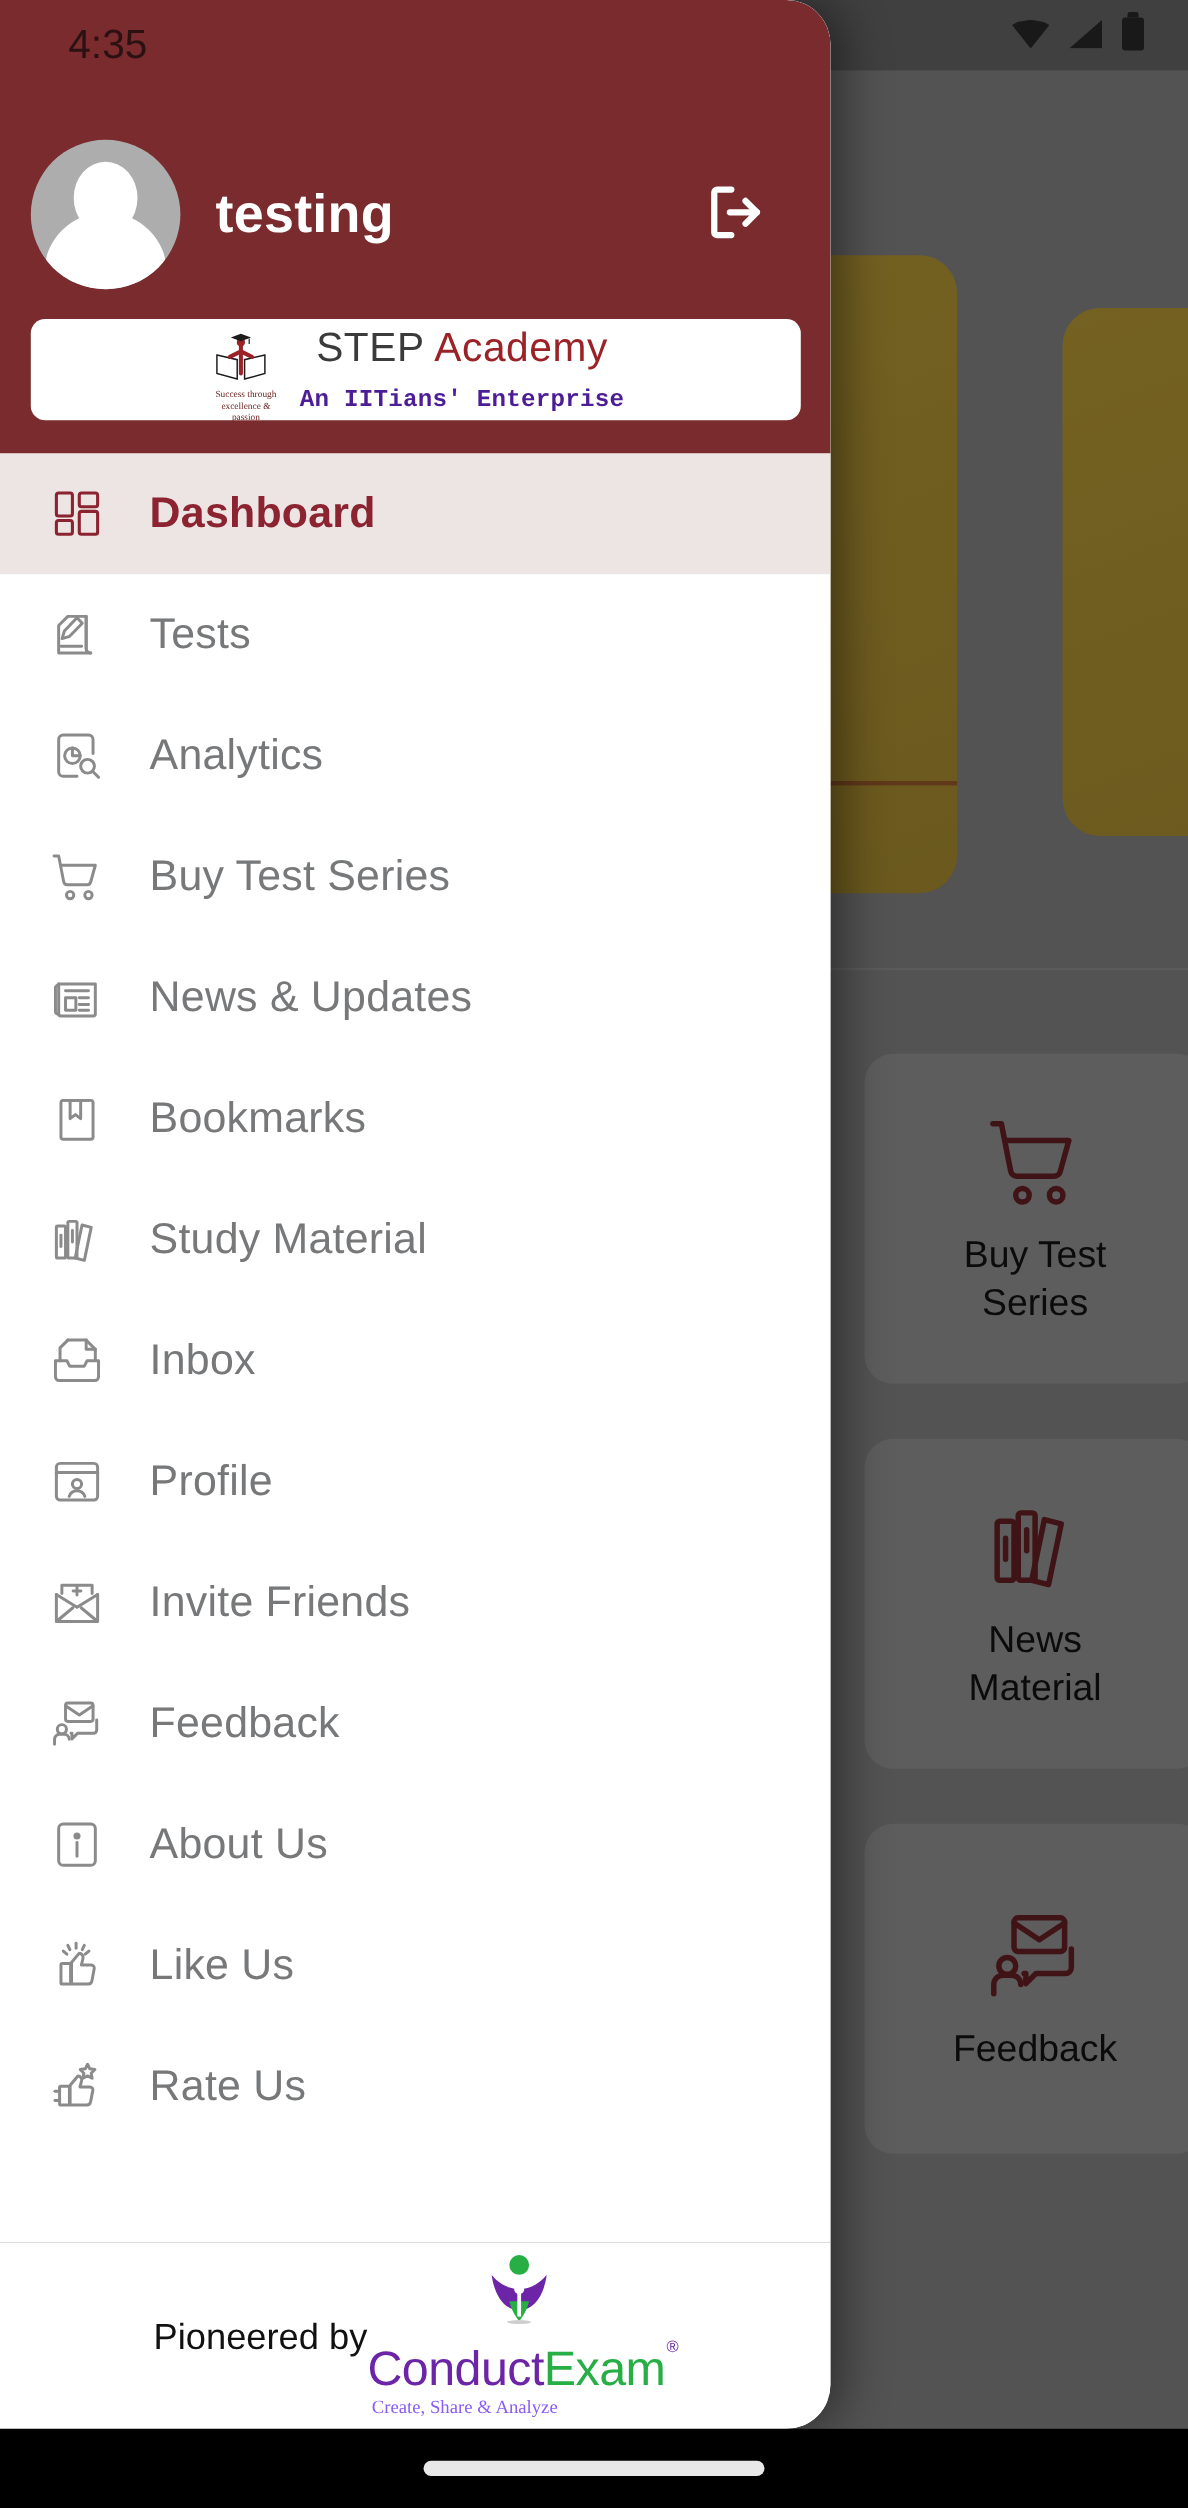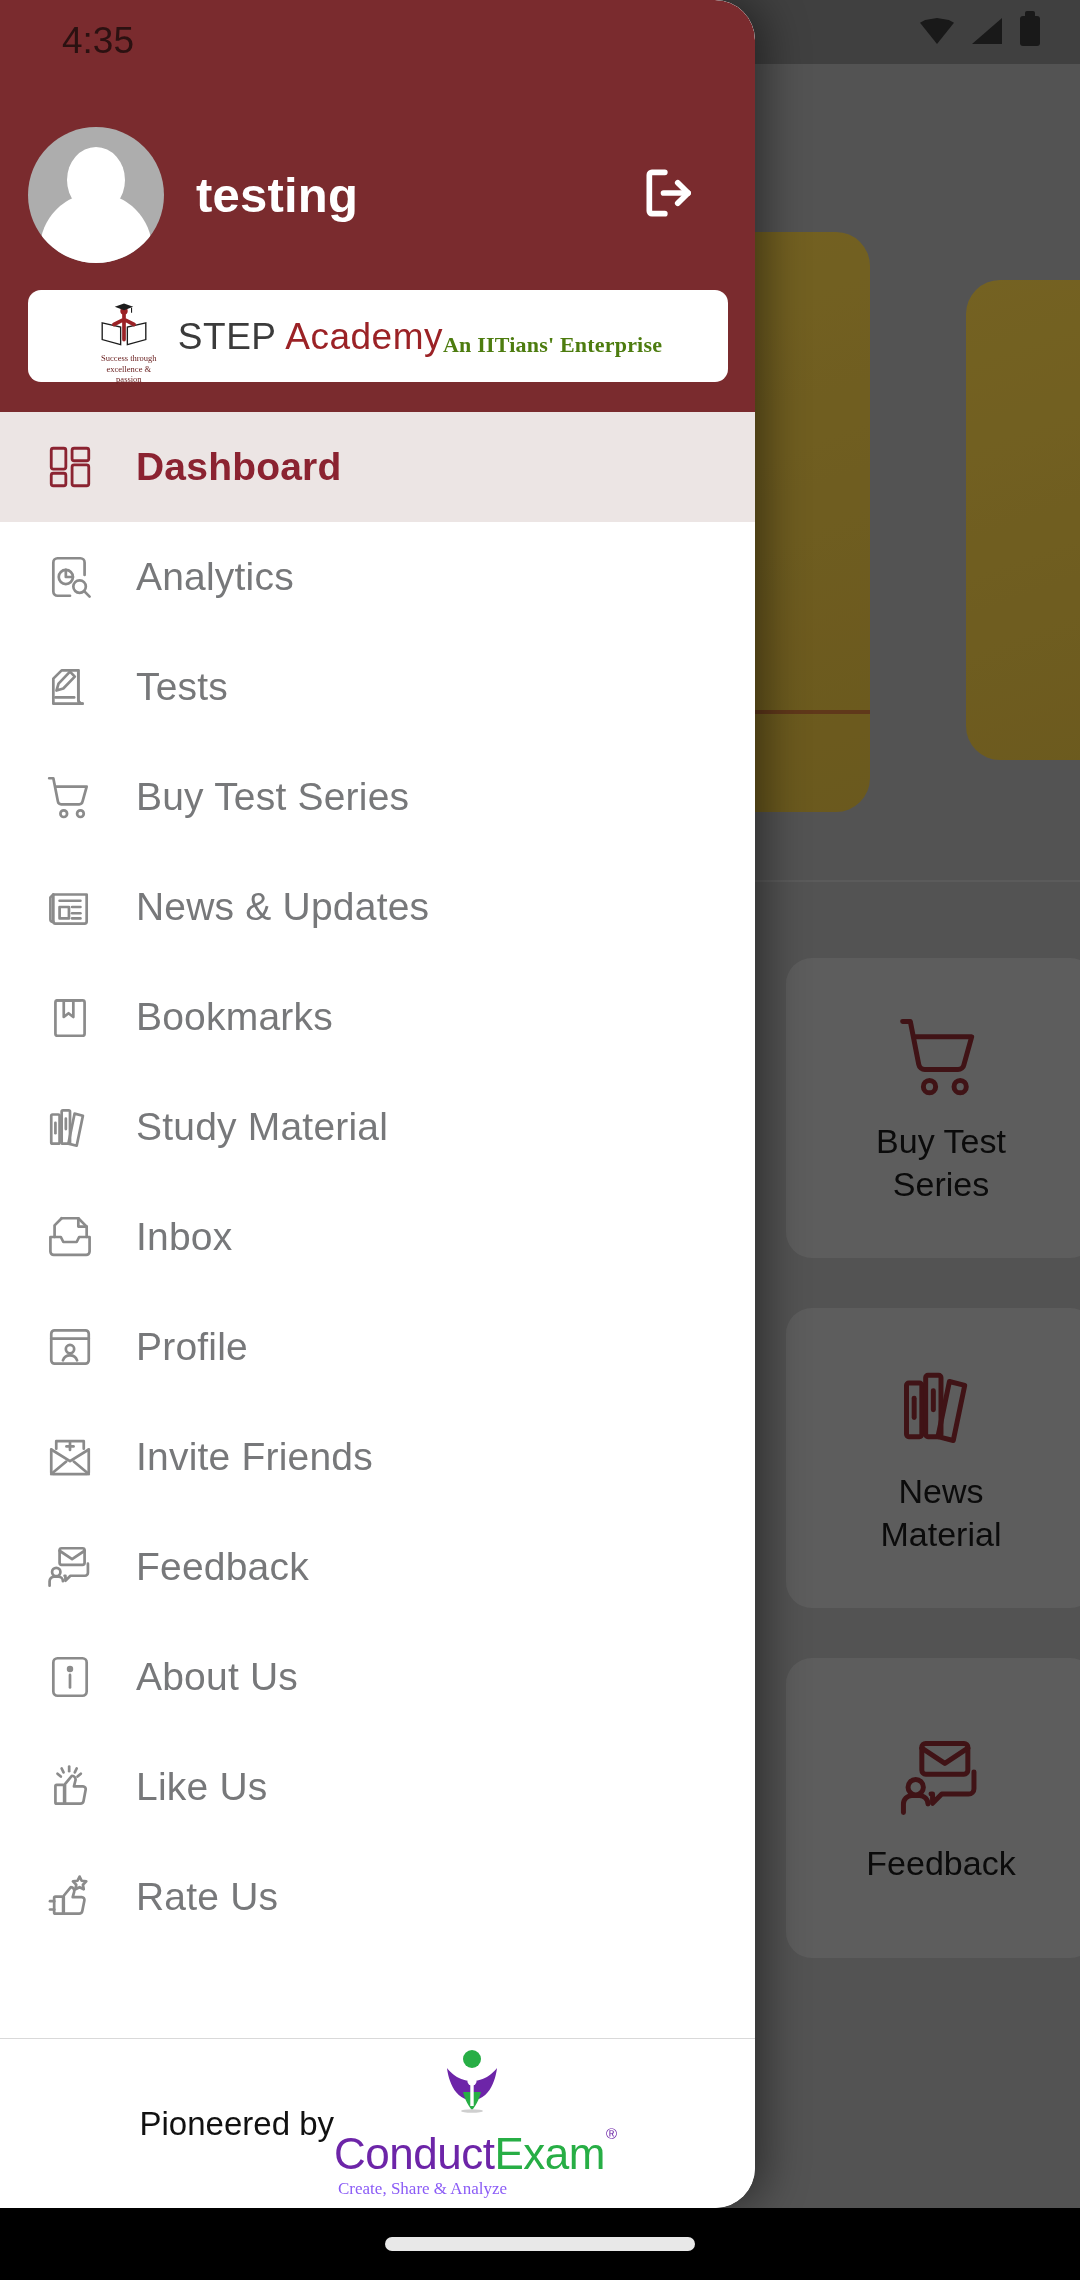--- a/index.html
+++ b/index.html
@@ -153,27 +153,27 @@
     display:flex; align-items:center; justify-content:center;
   }
   .logo-card {
     position:absolute; left:28px; top:290px;
     width:700px; height:92px;
     background:#fff; border-radius:13px;
     display:flex; align-items:center; justify-content:center;
     gap:16px;
   }
   .logo-mark { width:68px; height:70px; flex:0 0 auto; position:relative; }
-  .logo-text { display:flex; flex-direction:row; align-items:center; }
+  .logo-text { display:flex; flex-direction:column; align-items:center; }
   .logo-line1 { font-size:37px; line-height:1; letter-spacing:.5px; }
   .logo-line1 .s1 { color:#3b3b3b; font-weight:500; }
   .logo-line1 .s2 { color:#9b2226; font-weight:400; }
   .logo-line2 {
-    font-family:Liberation Serif, serif;
-    font-size:22px; color:#4d7c0f; margin-top:17px; font-weight:bold;
+    font-family:Liberation Mono, monospace;
+    font-size:22px; color:#4c1d95; margin-top:17px; font-weight:bold;
     letter-spacing:.2px;
   }
   .logo-tagline {
     position:absolute; left:2px; top:52px; width:66px;
     font-size:8.5px; color:#6b2222; text-align:center; line-height:1.25;
     font-family:"Liberation Serif", serif;
   }
 
   
   .menu {
@@ -356,40 +356,40 @@
             <rect x="13" y="3" width="8" height="6" rx="1"></rect>
             <rect x="13" y="11" width="8" height="10" rx="1"></rect>
           </svg>
         </span>
         <span class="mi-label">Dashboard</span>
       </div>
 
       <div class="menu-item">
         <span class="mi-icon">
           <svg viewBox="0 0 24 24" fill="none" stroke="#8b8b8b" stroke-width="1.3" stroke-linecap="round" stroke-linejoin="round">
+            <path d="M4 20V8l4-4h8v14a2 2 0 0 0 2 2z"></path>
+            <path d="M16 4v14a2 2 0 0 0 2 2"></path>
+            <path d="M5 17h9"></path>
+            <path d="M12 4.6L6.5 10.4l-1 3.3 3.3-1L14.3 7z"></path>
+          </svg>
+        </span>
+        <span class="mi-label">Tests</span>
+      </div>
+
+      <div class="menu-item">
+        <span class="mi-icon">
+          <svg viewBox="0 0 24 24" fill="none" stroke="#8b8b8b" stroke-width="1.3" stroke-linecap="round" stroke-linejoin="round">
             <path d="M19 11V5a2 2 0 0 0-2-2H6a2 2 0 0 0-2 2v14a2 2 0 0 0 2 2h6"></path>
             <circle cx="10" cy="12" r="3.4"></circle>
             <path d="M10 8.6V12h3.4"></path>
             <circle cx="16.6" cy="16.6" r="3"></circle>
             <path d="M18.8 18.8L21.4 21.4"></path>
           </svg>
         </span>
         <span class="mi-label">Analytics</span>
-      </div>
-
-      <div class="menu-item">
-        <span class="mi-icon">
-          <svg viewBox="0 0 24 24" fill="none" stroke="#8b8b8b" stroke-width="1.3" stroke-linecap="round" stroke-linejoin="round">
-            <path d="M4 20V8l4-4h8v14a2 2 0 0 0 2 2z"></path>
-            <path d="M16 4v14a2 2 0 0 0 2 2"></path>
-            <path d="M5 17h9"></path>
-            <path d="M12 4.6L6.5 10.4l-1 3.3 3.3-1L14.3 7z"></path>
-          </svg>
-        </span>
-        <span class="mi-label">Tests</span>
       </div>
 
       <div class="menu-item">
         <span class="mi-icon">
           <svg viewBox="0 0 24 24" fill="none" stroke="#8b8b8b" stroke-width="1.3" stroke-linecap="round" stroke-linejoin="round">
             <path d="M2 3h2l2.2 11.2a1.6 1.6 0 0 0 1.6 1.3h8.6a1.6 1.6 0 0 0 1.6-1.3L20 7H5"></path>
             <circle cx="9" cy="20" r="1.6"></circle>
               <circle cx="17" cy="20" r="1.6"></circle>
           </svg>
         </span>

